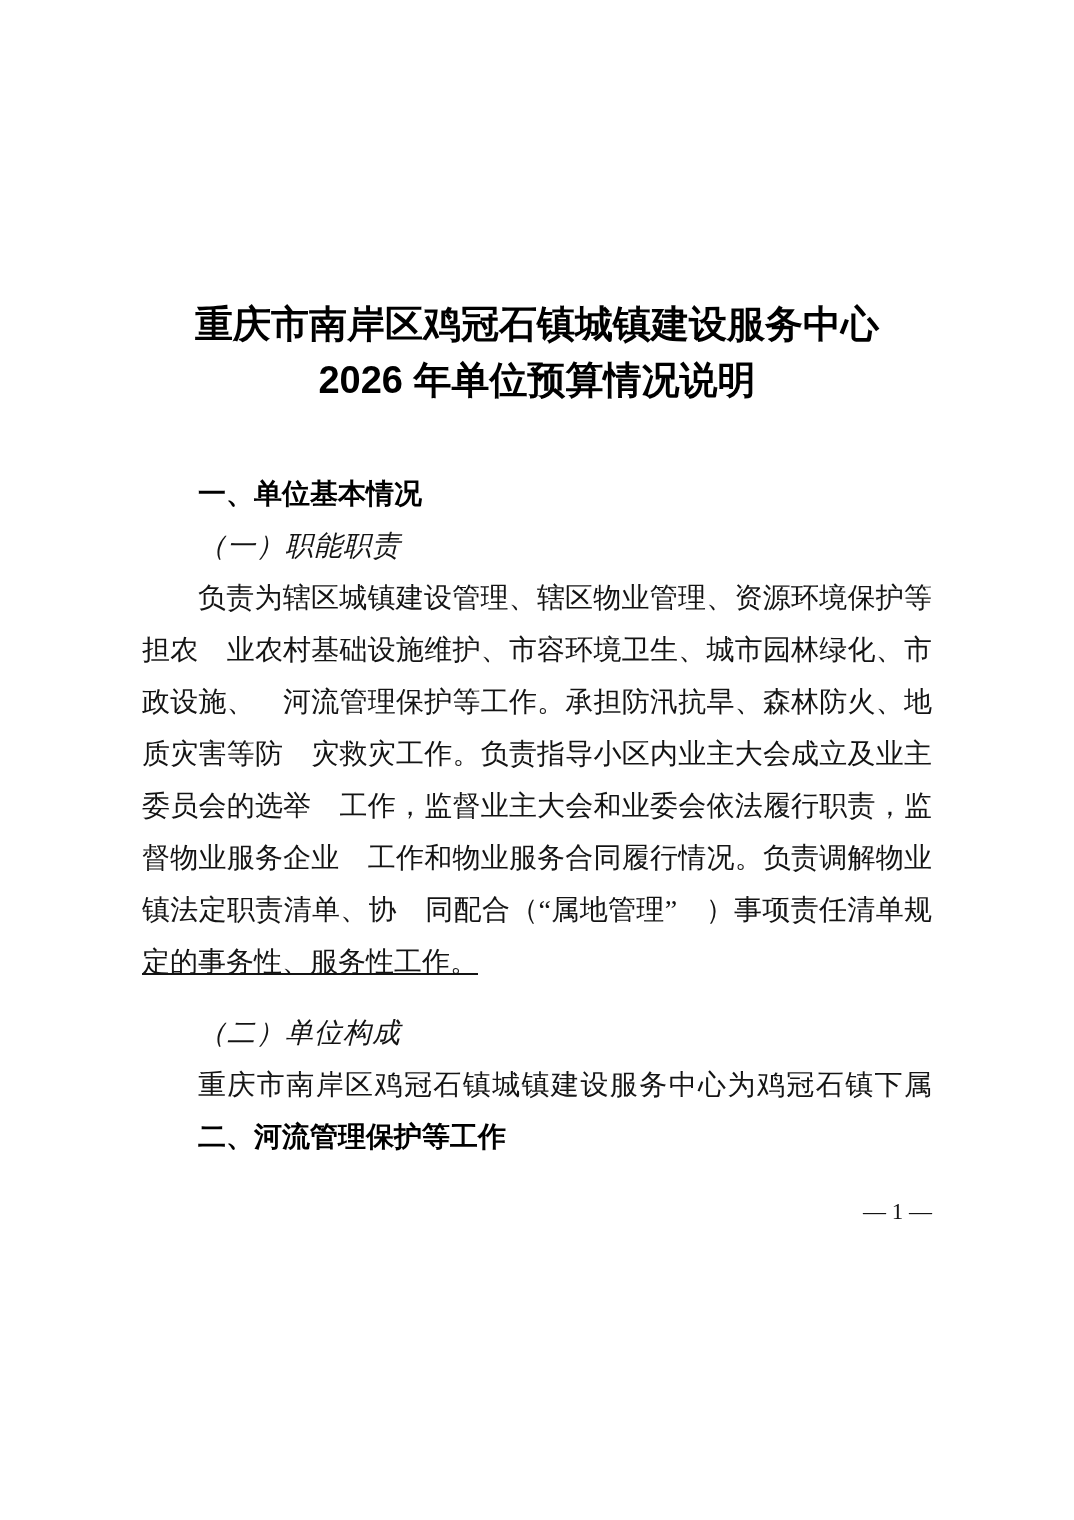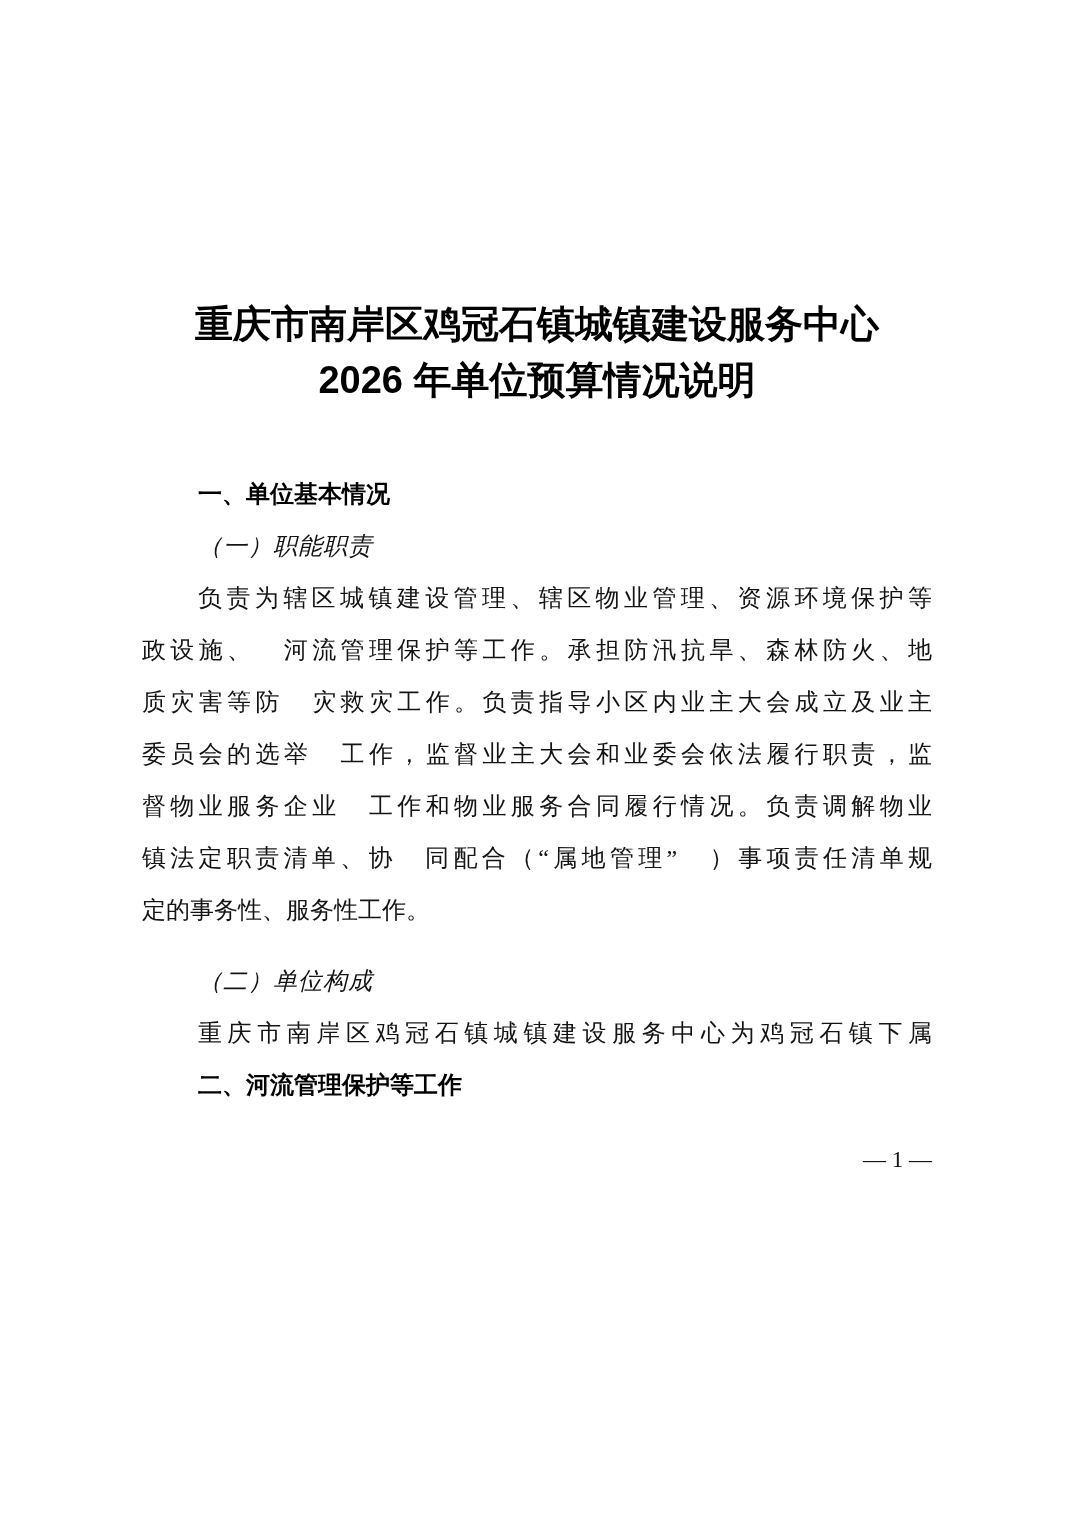--- a/index.html
+++ b/index.html
@@ -28,31 +28,32 @@
     font-family: "Liberation Sans", "DejaVu Sans", sans-serif;
     font-weight: bold;
     font-size: 38px;
     line-height: 56px;
     color: #000000;
   }
   .lines {
     margin-top: 60px;
   }
   .line {
-    font-size: 24px;
+    font-size: 28px;
     line-height: 52px;
     height: 52px;
     text-align: justify;
     text-align-last: justify;
     white-space: nowrap;
     color: #141414;
   }
   .line.end {
     text-align: left;
     text-align-last: left;
+    text-decoration: underline;
   }
   .line.ind {
     text-indent: 56px;
   }
   .line.h {
     font-family: "Liberation Sans", "DejaVu Sans", sans-serif;
     font-weight: bold;
     color: #000000;
     text-align: left;
     text-align-last: left;
@@ -84,20 +85,21 @@
 
     <div class="title-block">
       <div class="title-line">重庆市南岸区鸡冠石镇城镇建设服务中心</div>
       <div class="title-line">2026 年单位预算情况说明</div>
     </div>
 
     <div class="lines">
         <div class="line h">一、单位基本情况</div>
         <div class="line sub">（一）职能职责</div>
         <div class="line ind">负责为辖区城镇建设管理、辖区物业管理、资源环境保护等</div>
+        <div class="line">担农　业农村基础设施维护、市容环境卫生、城市园林绿化、市</div>
         <div class="line">政设施、　河流管理保护等工作。承担防汛抗旱、森林防火、地</div>
         <div class="line">质灾害等防　灾救灾工作。负责指导小区内业主大会成立及业主</div>
         <div class="line">委员会的选举　工作，监督业主大会和业委会依法履行职责，监</div>
         <div class="line">督物业服务企业　工作和物业服务合同履行情况。负责调解物业</div>
         <div class="line">镇法定职责清单、协　同配合（“属地管理”　）事项责任清单规</div>
         <div class="line end">定的事务性、服务性工作。</div>
         <div class="line sub sp">（二）单位构成</div>
         <div class="line ind">重庆市南岸区鸡冠石镇城镇建设服务中心为鸡冠石镇下属</div>
         <div class="line h">二、河流管理保护等工作</div>
       </div>

